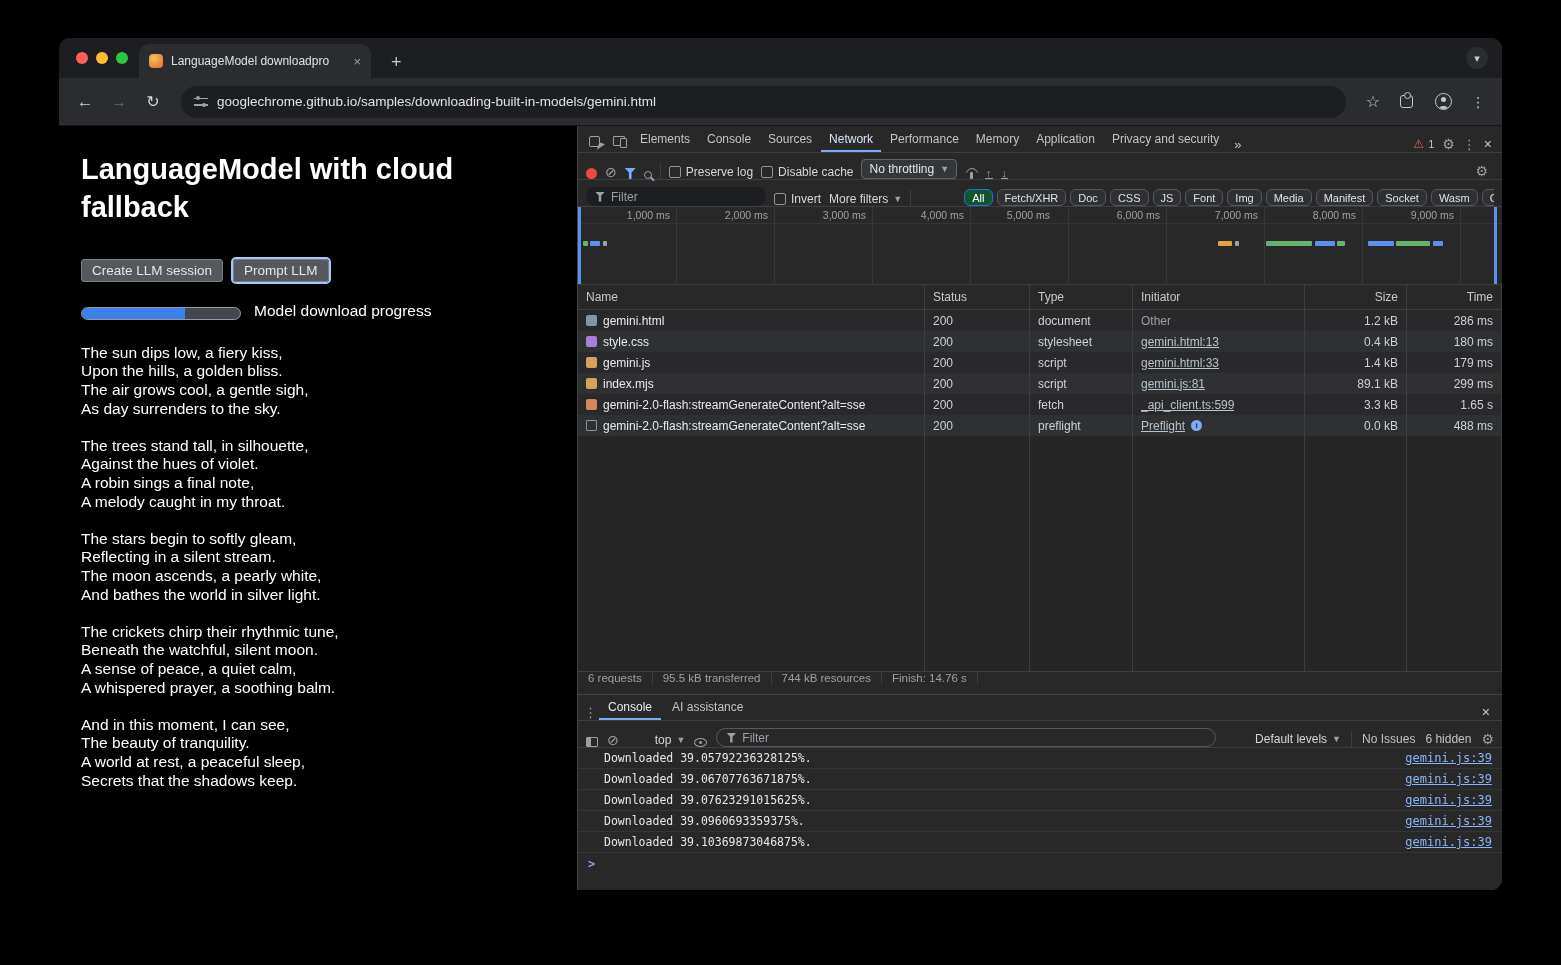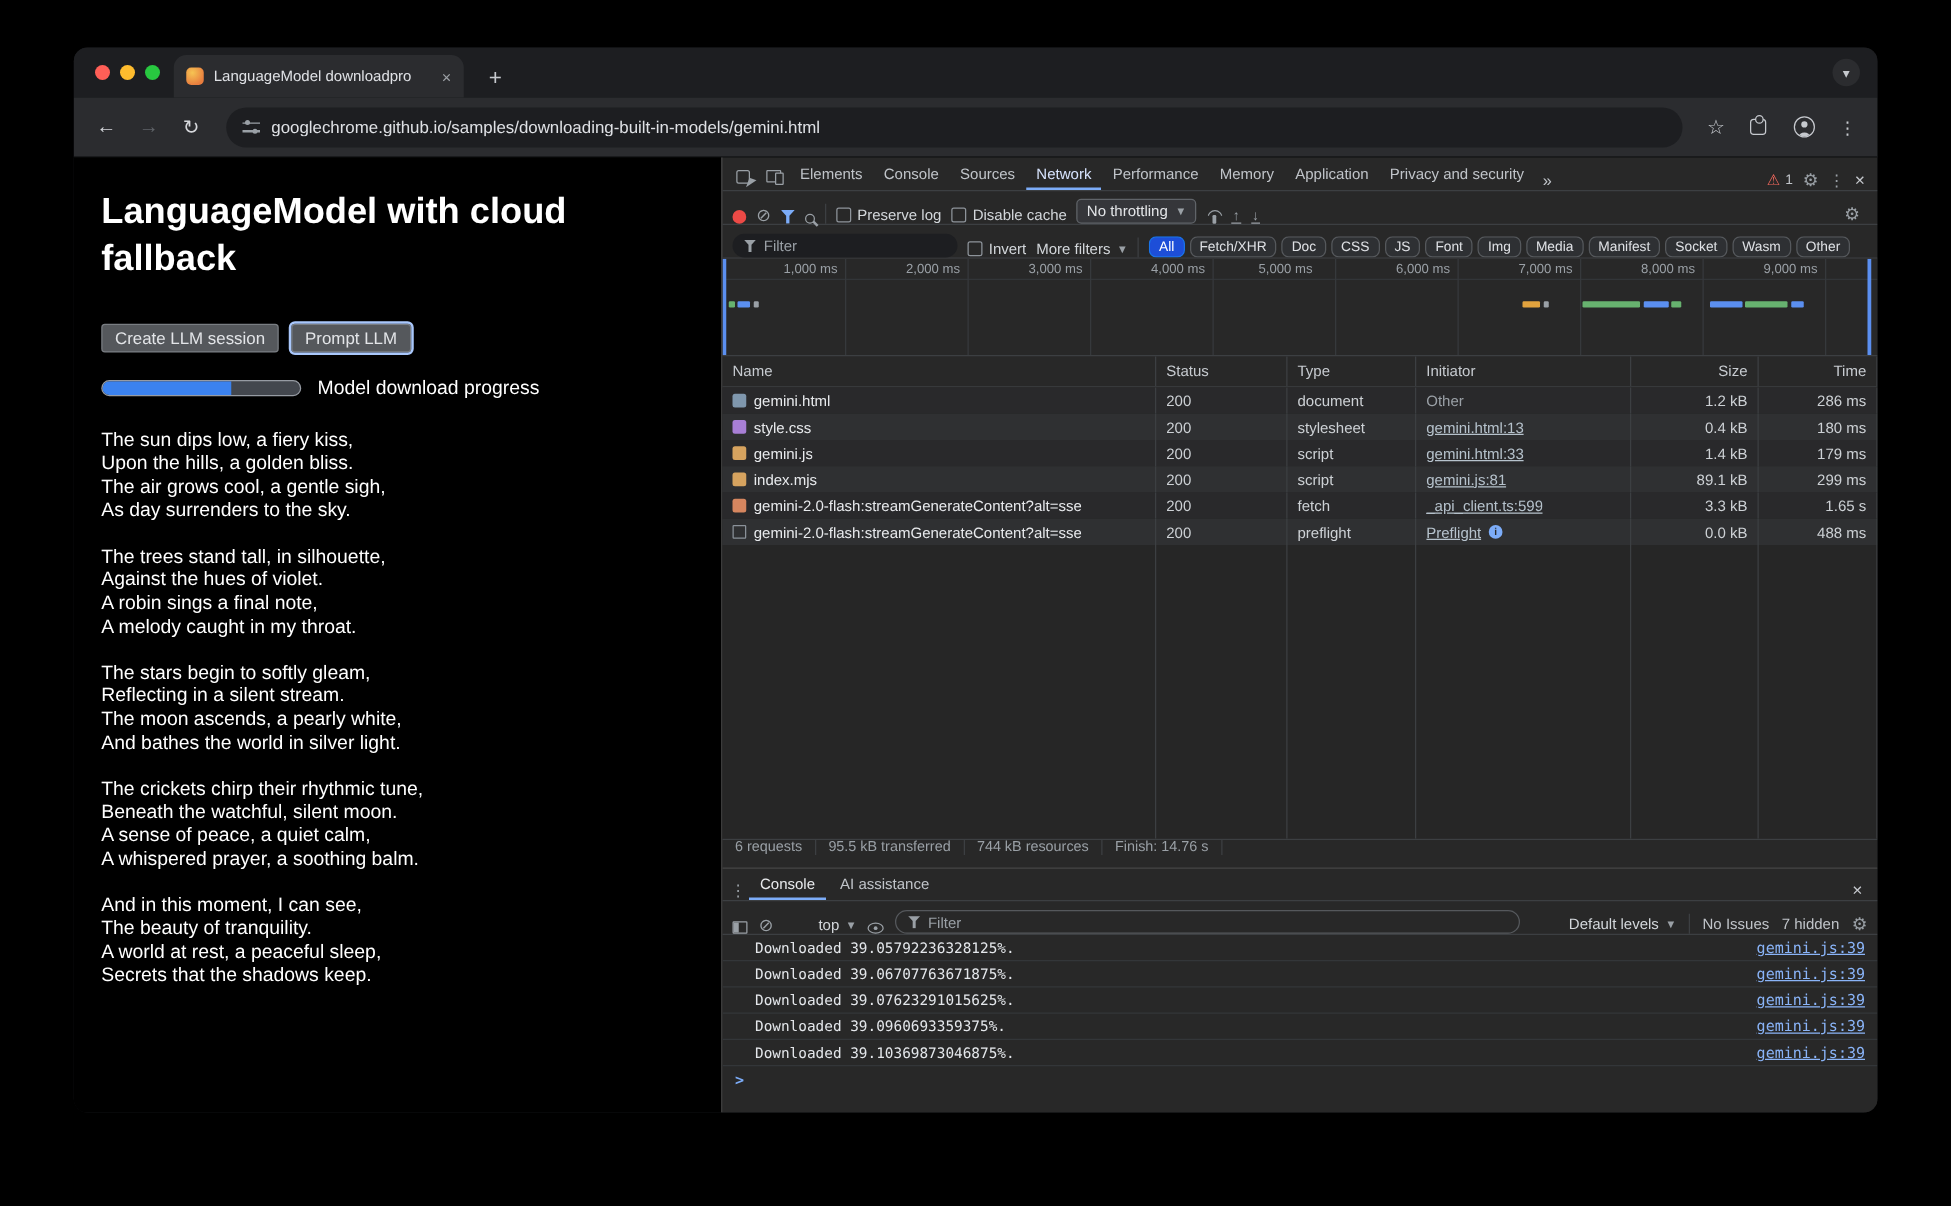--- a/index.html
+++ b/index.html
@@ -52,21 +52,21 @@
   
   .content { flex:1; display:flex; min-height:0; background:#000; }
 
   
   .page { width:518px; flex:0 0 auto; background:#000; color:#fff; padding:24px 22px; overflow:hidden; }
   .page h1 { font-size:29px; line-height:1.32; font-weight:bold; max-width:440px; margin-bottom:32px; }
   .btnrow { display:flex; gap:10px; margin-bottom:20px; }
   .pbtn { background:#55585c; color:#e3e5e8; border:1px solid #7a7e83; border-radius:3px;
           padding:3px 10px; font-size:13.5px; font-family:inherit; }
   .pbtn.focus { outline:2px solid #a9c7fb; }
-  .progrow { display:flex; align-items:center; gap:13px; margin-bottom:24px; }
+  .progrow { display:flex; align-items:flex-end; gap:13px; margin-bottom:24px; }
   .progress { width:160px; height:13px; border-radius:7px; background:#43474e; border:1px solid #969ba3; overflow:hidden; }
   .progress .fill { height:100%; background:#3b82ef; border-radius:7px 0 0 7px; }
   .proglabel { font-size:15.5px; }
   .stanza { margin-bottom:18px; font-size:15.5px; line-height:1.21; }
   .line { display:block; }
 
   
   .devtools { flex:1; min-width:0; background:#282828; color:#dfe1e5; font-size:12px;
               border-left:1px solid #454545; display:flex; flex-direction:column; }
   .row-h { display:flex; align-items:flex-end; border-bottom:1px solid #3c3f42; flex:0 0 auto; }
@@ -107,21 +107,21 @@
   .anten::after { content:""; position:absolute; left:50%; top:0; width:10px; height:10px; margin-left:-5px;
                   border:1.4px solid #9aa0a6; border-radius:50%; clip-path:polygon(0 0,100% 0,100% 38%,0 38%); }
   .harr { color:#9aa0a6; font-size:11px; line-height:10px; border-bottom:1.4px solid #9aa0a6; padding:0 1px; }
 
   .filter-bar { height:27px; padding:0 8px; gap:8px; }
   .fpill { width:180px; height:19px; background:#1d1e21; border-radius:10px; display:flex; align-items:center; gap:6px; padding:0 9px; }
   .ph { color:#9aa0a6; }
   .chips { display:flex; gap:4px; flex:1; overflow:hidden; }
   .chip { padding:1.5px 7px; border:1px solid #55585c; border-radius:6px; background:#2e3033;
           font-size:11px; color:#dfe1e5; white-space:nowrap; }
-  .chip.sel { background:#1d4ed8; border-color:#1a73e8; color:#fff; }
+  .chip.sel { background:#14532d; border-color:#1a73e8; color:#fff;margin-left:45px; }
   .mfilters { display:flex; align-items:center; gap:5px; color:#d3d7db; white-space:nowrap; }
 
   .overview { position:relative; height:78px; border-bottom:1px solid #3c3f42; background:#282828; overflow:hidden; flex:0 0 auto; }
   .ov-head { position:absolute; left:0; right:0; top:16px; height:1px; background:#323538; }
   .ov-grid { position:absolute; top:0; bottom:0; width:1px; background:#36393c; }
   .ov-tick { position:absolute; top:2px; transform:translateX(-100%); font-size:10.5px; color:#9aa0a6; white-space:nowrap; }
   .ov-bar { position:absolute; top:34px; height:5px; border-radius:1px; }
   .ov-sel { position:absolute; top:0; bottom:0; width:3px; background:#5b8ff0; }
 
   .grid6 { display:grid; grid-template-columns:347px 105px 103px 172px 102px 1fr; }
@@ -502,21 +502,21 @@
               <span class="funnel gray"></span>
               <span class="ph">Filter</span>
             </span>
             <span class="dr-right">
               <span class="ctxsel">
                 <span>Default levels</span>
                 <span class="caret">▼</span>
               </span>
               <span class="vdiv"></span>
               <span class="dimtxt">No Issues</span>
-              <span class="dimtxt">7 hidden</span>
+              <span class="dimtxt">6 hidden</span>
               <span class="gear">⚙</span>
             </span>
           </div>
           <div class="msgs">
             <div class="msg">
               <span>Downloaded 39.05792236328125%.</span>
               <span class="src">gemini.js:39</span>
             </div>
             <div class="msg">
               <span>Downloaded 39.06707763671875%.</span>

